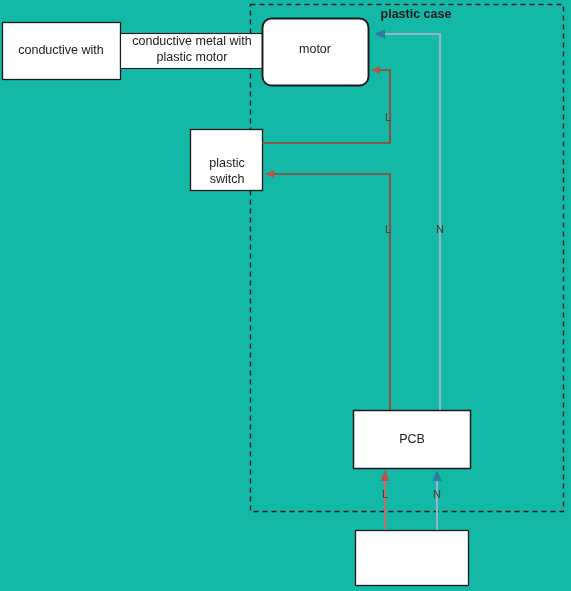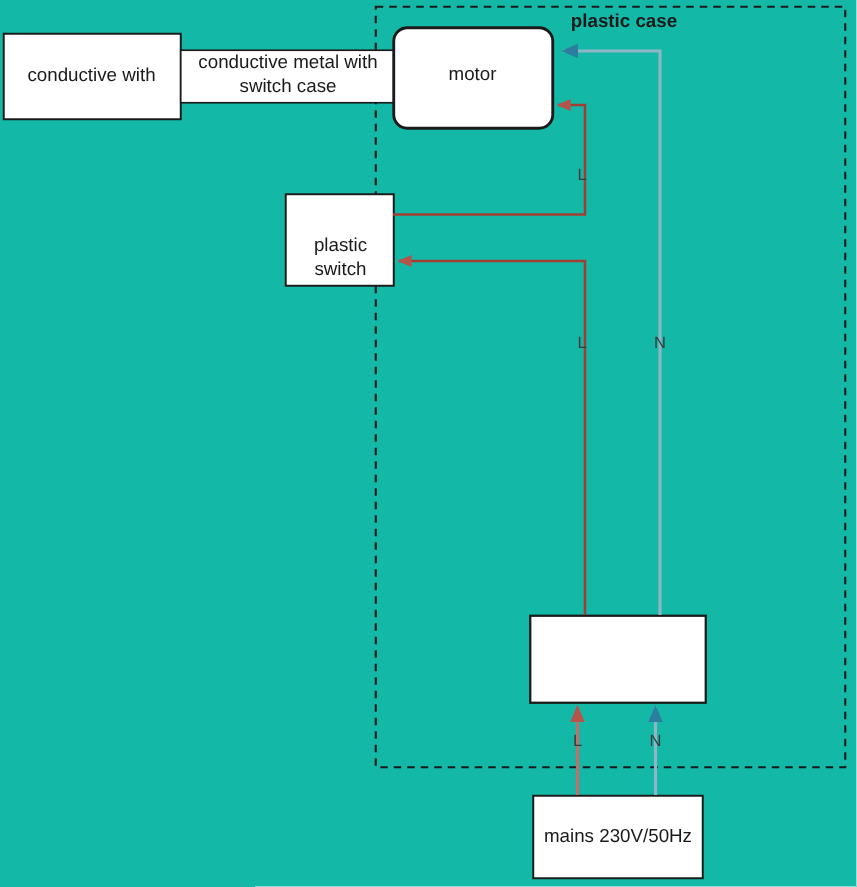--- a/index.html
+++ b/index.html
@@ -94,29 +94,29 @@
     <path d="M 262 143 L 390 143 L 390 70 L 372 70" fill="none" stroke="#a13f33" stroke-width="1.7" marker-end="url(#arrow-live-light)"></path>
 
     <path d="M 440 410 L 440 34 L 375 34" fill="none" stroke="#8fb5c6" stroke-width="2.1" marker-end="url(#arrow-neutral-dark)"></path>
   </svg>
 
   <div class="region-label lbl-plastic-case">plastic case</div>
 
   <div class="box-label lbl-conductive-metal">conductive with</div>
 
   <div class="box-label lbl-connector">conductive metal with
-switch case</div>
+plastic motor</div>
 
   <div class="box-label lbl-motor">motor</div>
 
   <div class="box-label lbl-switch">plastic
 switch</div>
 
+  <div class="box-label lbl-pcb">PCB</div>
 
-  <div class="box-label lbl-mains">mains 230V/50Hz</div>
 
   <div class="wire-label lbl-l-motor">L</div>
 
   <div class="wire-label lbl-l-mid">L</div>
 
   <div class="wire-label lbl-n-mid">N</div>
 
   <div class="wire-label lbl-l-mains">L</div>
 
   <div class="wire-label lbl-n-mains">N</div>

